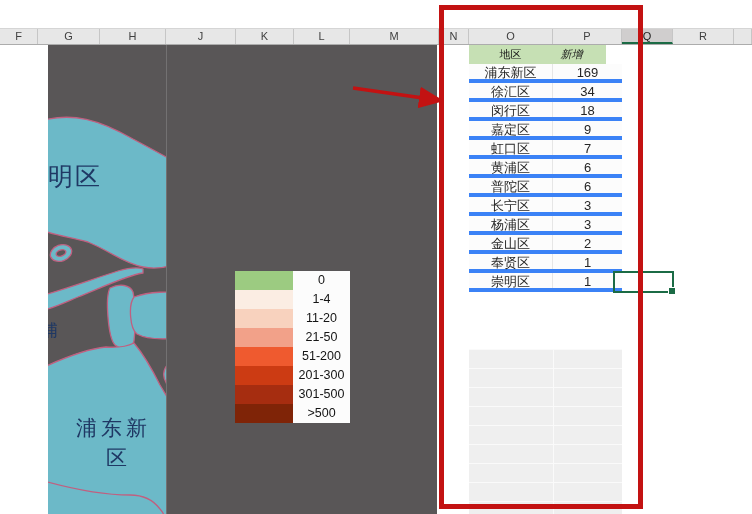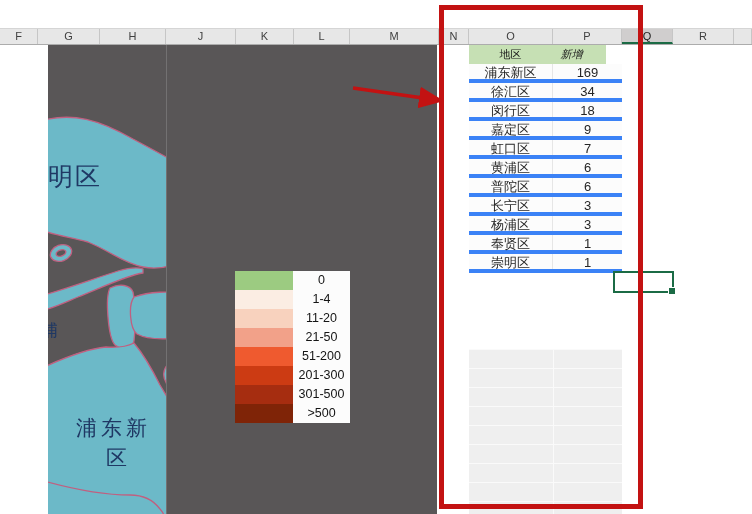--- a/index.html
+++ b/index.html
@@ -186,20 +186,24 @@
       </div>
       <div class="trow">
         <div class="td td-o">长宁区</div>
         <div class="td td-p">3</div>
       </div>
       <div class="trow">
         <div class="td td-o">杨浦区</div>
         <div class="td td-p">3</div>
       </div>
       <div class="trow">
+        <div class="td td-o">金山区</div>
+        <div class="td td-p">2</div>
+      </div>
+      <div class="trow">
         <div class="td td-o">奉贤区</div>
         <div class="td td-p">1</div>
       </div>
       <div class="trow">
         <div class="td td-o">崇明区</div>
         <div class="td td-p">1</div>
       </div>
     </div>
 
   <div class="empty-rows">

